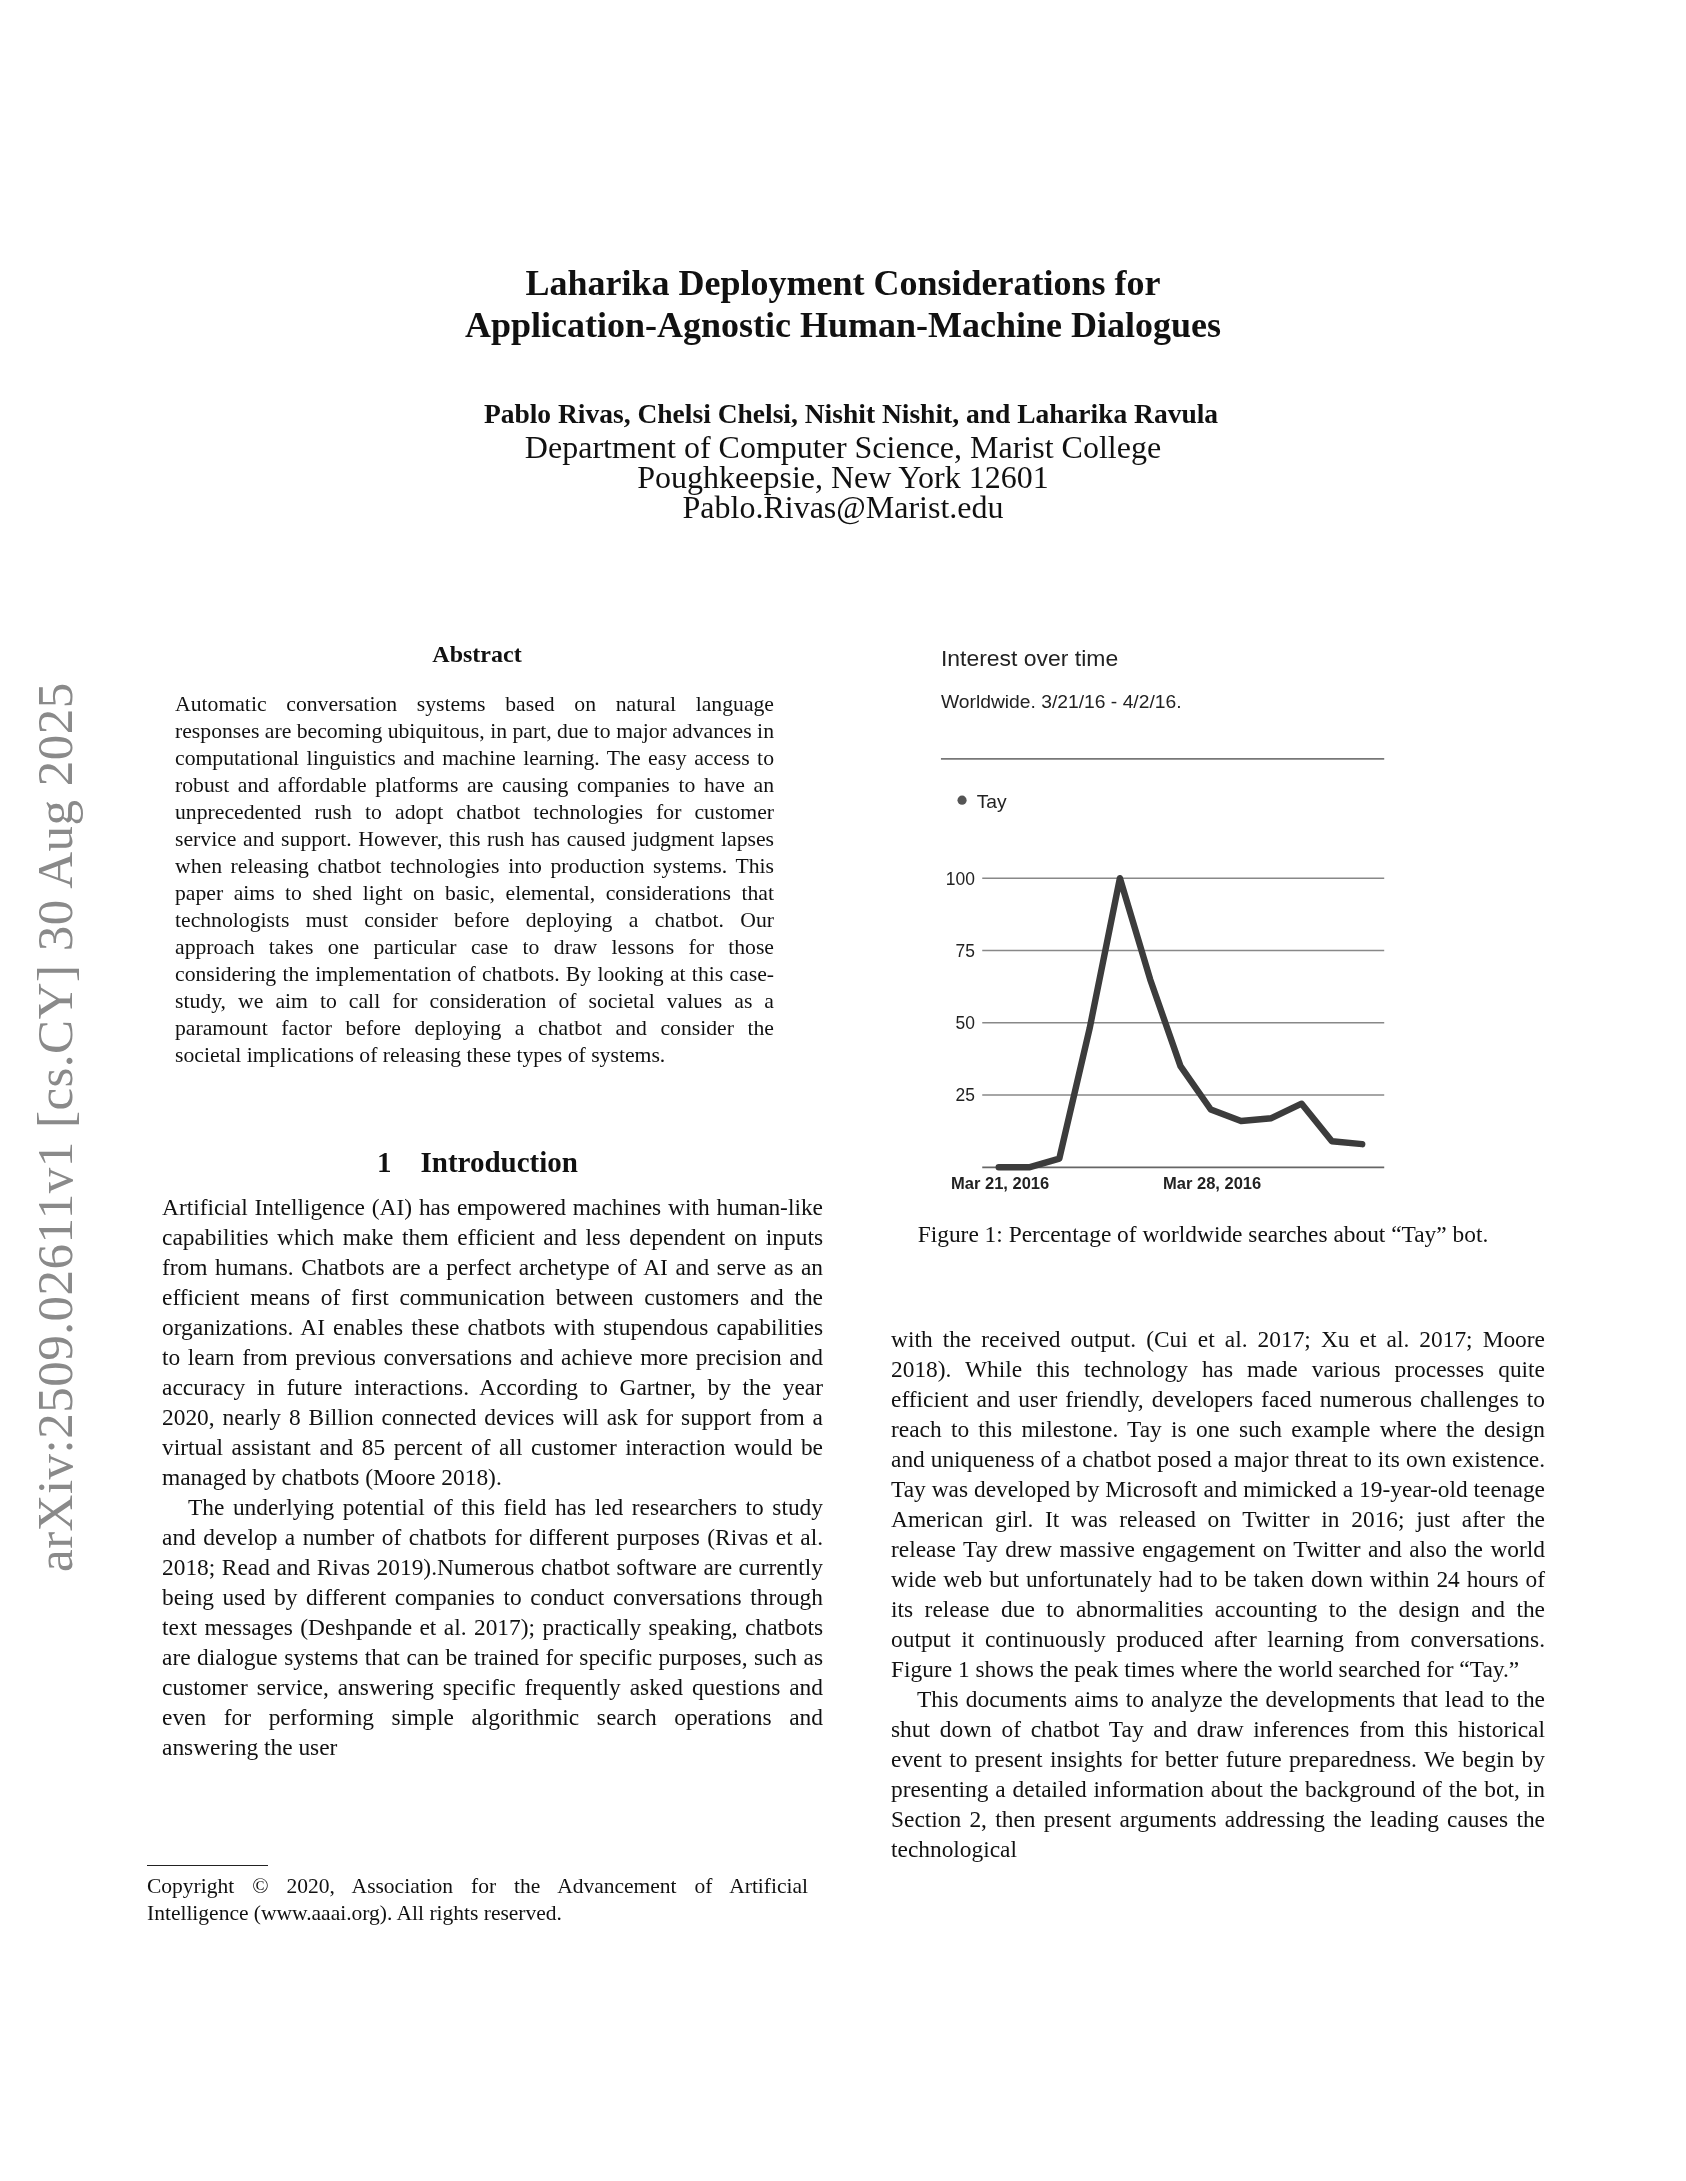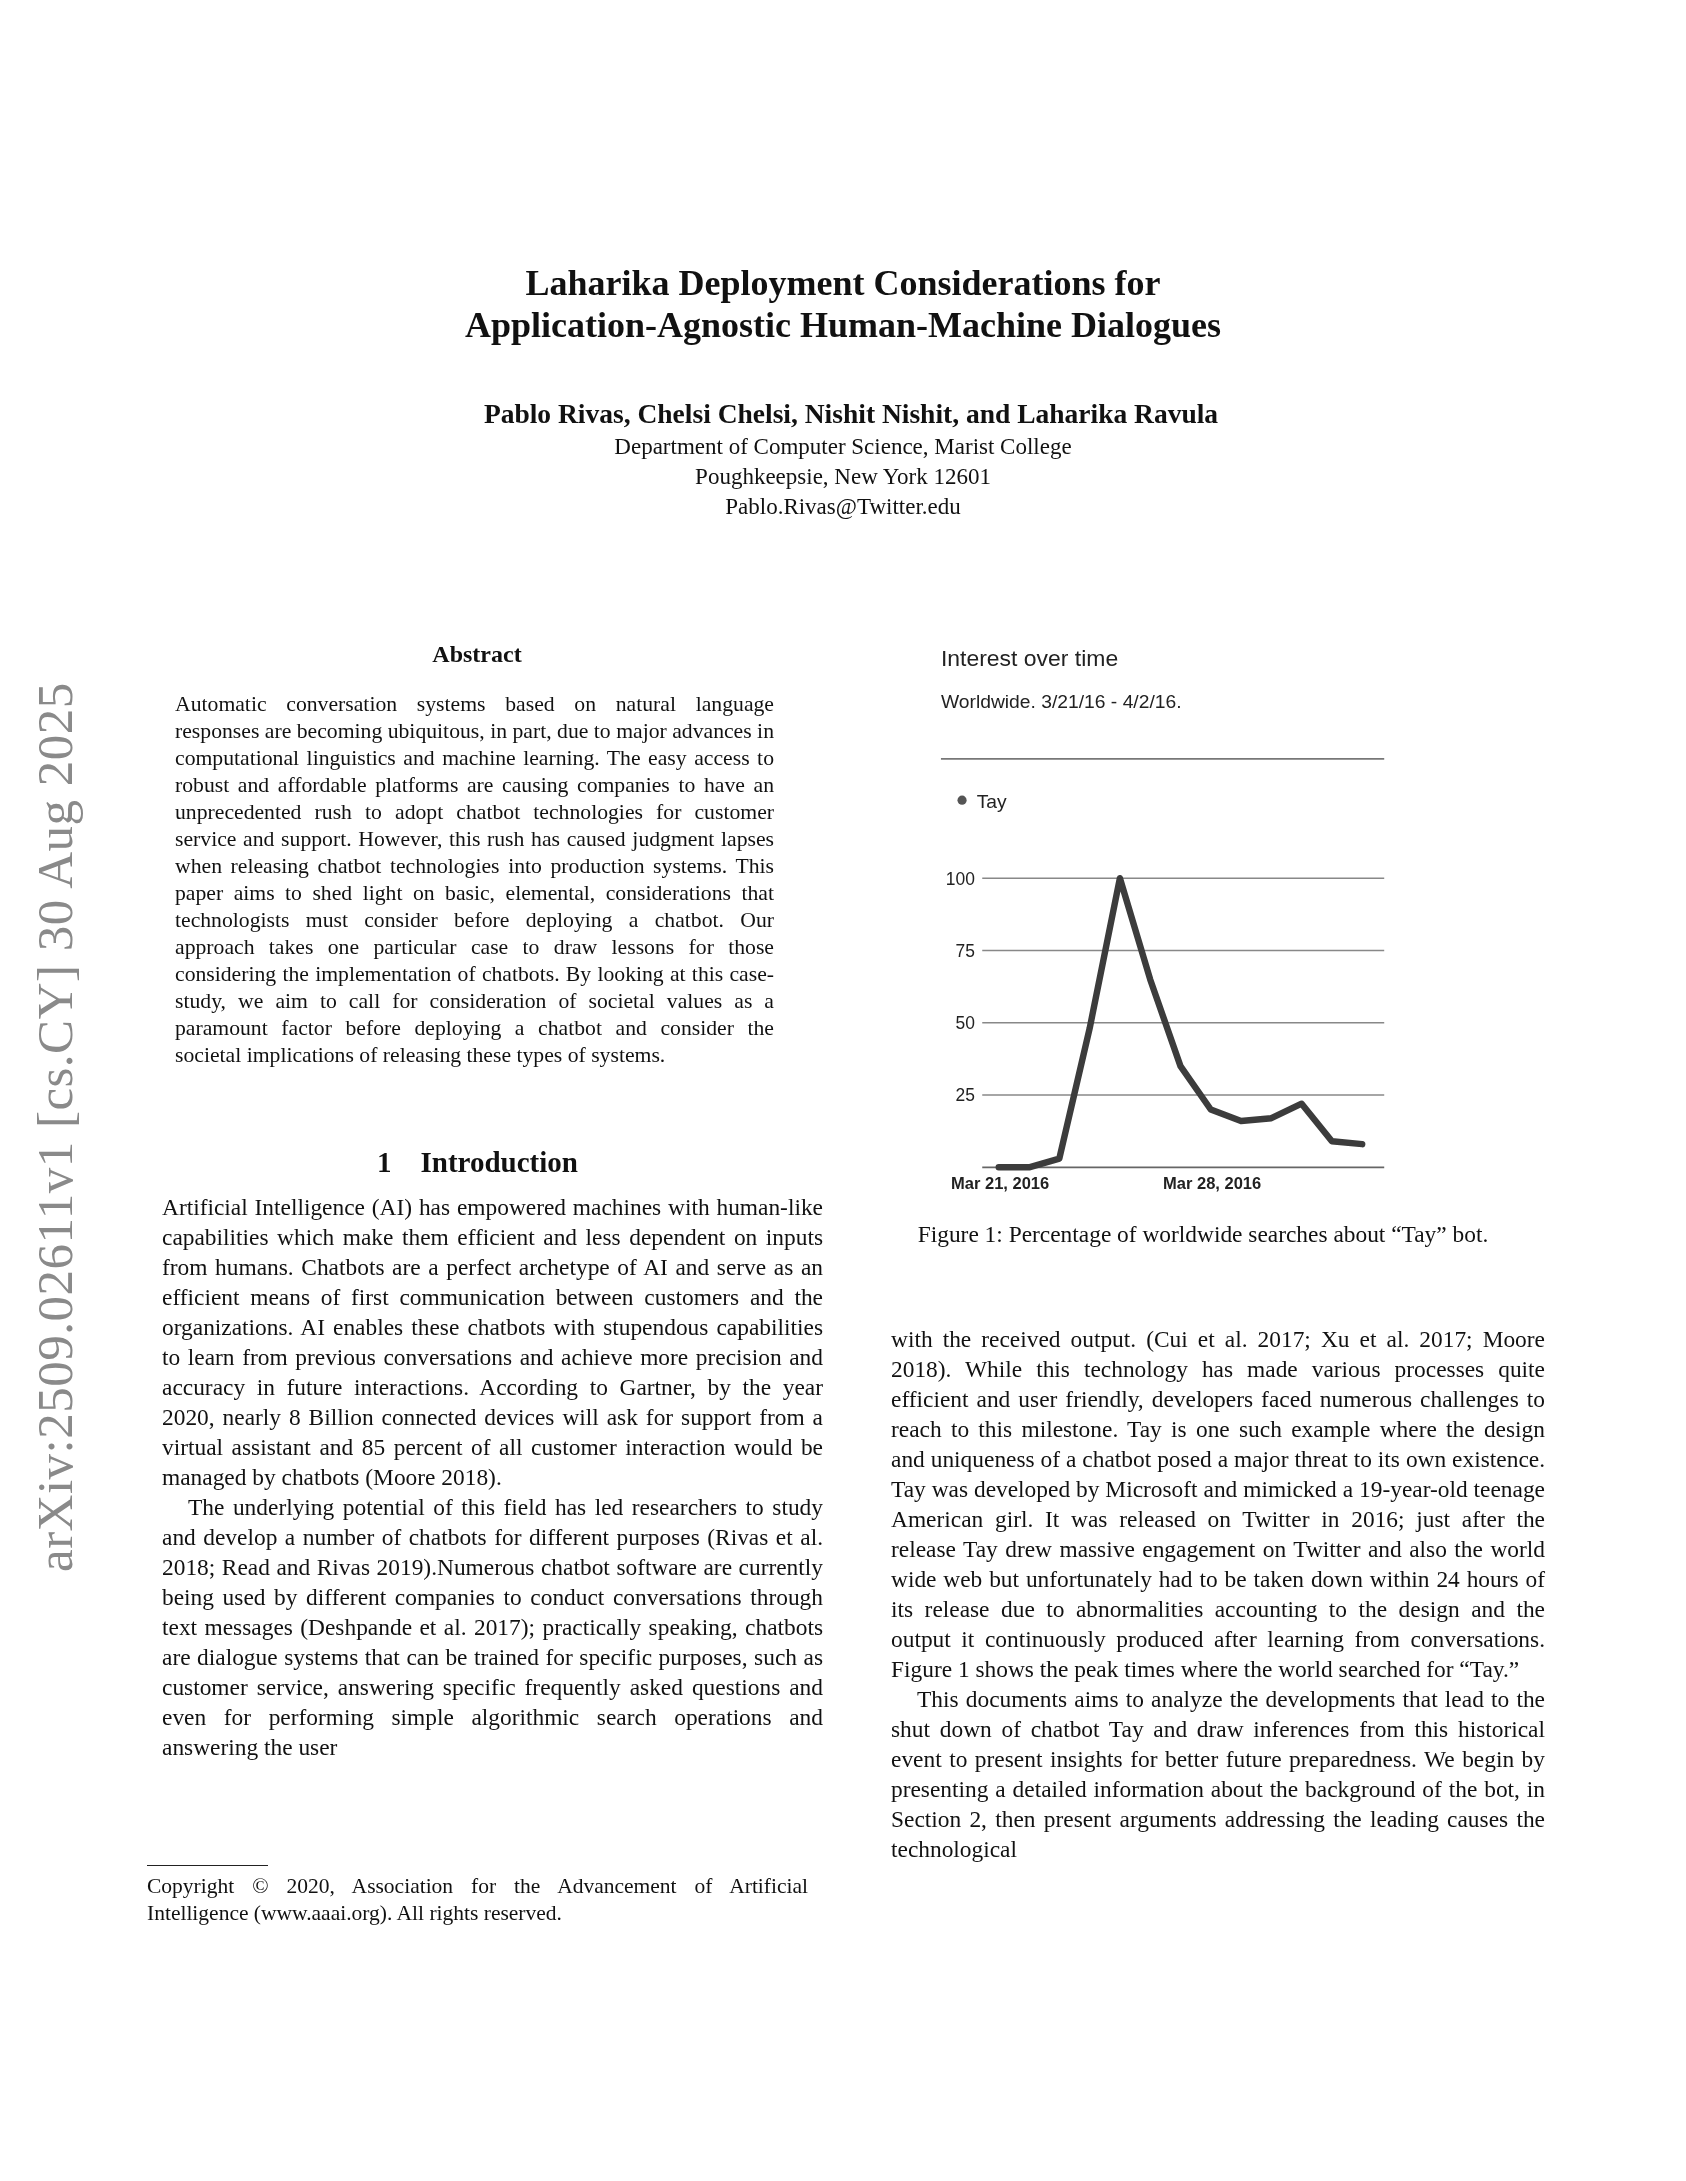--- a/index.html
+++ b/index.html
@@ -3,21 +3,21 @@
 <meta charset="utf-8">
 <style>
   html, body { margin:0; padding:0; background:#fff; }
   body { width:1686px; height:2182px; position:relative; overflow:hidden;
          font-family:"Liberation Serif", "DejaVu Serif", serif; color:#111; }
   .abs { position:absolute; }
   #title { left:0; width:1686px; top:262px; text-align:center; font-weight:bold;
            font-size:36px; line-height:42px; }
   #authors { left:0; width:1686px; top:397px; text-align:center; font-weight:bold;
              font-size:27.5px; line-height:33px;padding-left:8px; }
-  #affil { left:0; width:1686px; top:432px; text-align:center; font-size:23px; line-height:30px; }
+  #affil { left:0; width:1686px; top:432px; text-align:center; font-size:32px; line-height:30px; }
   #arxiv { left:26px; top:1572px; transform-origin:0 0; transform:rotate(-90deg);
            font-size:51px; color:#8a8a8a; white-space:nowrap; letter-spacing:0.5px; }
   .col { font-size:23.4px; line-height:30px; text-align:justify; hyphens:none;margin-left:15px; }
   #abstract-head { left:174px; width:606px; top:641px; text-align:center; font-weight:bold; font-size:24px; }
   #abstract-body { left:175px; width:599px; top:691px; font-size:21.7px; line-height:27px; text-align:justify; }
   #intro-head { left:147px; width:661px; top:1146px; text-align:center; font-weight:bold; font-size:29px; }
   #intro-body { left:147px; width:661px; top:1192px; }
   .para { margin:0; }
   .para.indent { text-indent:26px; }
   #footnote-rule { left:147px; top:1865px; width:121px; height:0.9px; background:#222; }
@@ -34,21 +34,21 @@
 <div id="arxiv" class="abs">arXiv:2509.02611v1  [cs.CY]  30 Aug 2025</div>
 
 <div id="title" class="abs">
   <div>Laharika Deployment Considerations for</div>
   <div>Application-Agnostic Human-Machine Dialogues</div>
 </div>
 <div id="authors" class="abs">Pablo Rivas, Chelsi Chelsi, Nishit Nishit, and Laharika Ravula</div>
 <div id="affil" class="abs">
   <div>Department of Computer Science, Marist College</div>
   <div>Poughkeepsie, New York 12601</div>
-  <div>Pablo.Rivas@Twitter.edu</div>
+  <div>Pablo.Rivas@Marist.edu</div>
 </div>
 
 <div id="abstract-head" class="abs">Abstract</div>
 <p id="abstract-body" class="abs para">Automatic conversation systems based on natural language responses are becoming ubiquitous, in part, due to major advances in computational linguistics and machine learning. The easy access to robust and affordable platforms are causing companies to have an unprecedented rush to adopt chatbot technologies for customer service and support. However, this rush has caused judgment lapses when releasing chatbot technologies into production systems. This paper aims to shed light on basic, elemental, considerations that technologists must consider before deploying a chatbot. Our approach takes one particular case to draw lessons for those considering the implementation of chatbots. By looking at this case-study, we aim to call for consideration of societal values as a paramount factor before deploying a chatbot and consider the societal implications of releasing these types of systems.</p>
 
 <div id="intro-head" class="abs">
   <span>1</span>&nbsp;&nbsp;&nbsp;&nbsp;<span>Introduction</span>
 </div>
 <div id="intro-body" class="abs col">
   <p class="para">Artificial Intelligence (AI) has empowered machines with human-like capabilities which make them efficient and less dependent on inputs from humans. Chatbots are a perfect archetype of AI and serve as an efficient means of first communication between customers and the organizations. AI enables these chatbots with stupendous capabilities to learn from previous conversations and achieve more precision and accuracy in future interactions. According to Gartner, by the year 2020, nearly 8 Billion connected devices will ask for support from a virtual assistant and 85 percent of all customer interaction would be managed by chatbots (Moore 2018).</p>

